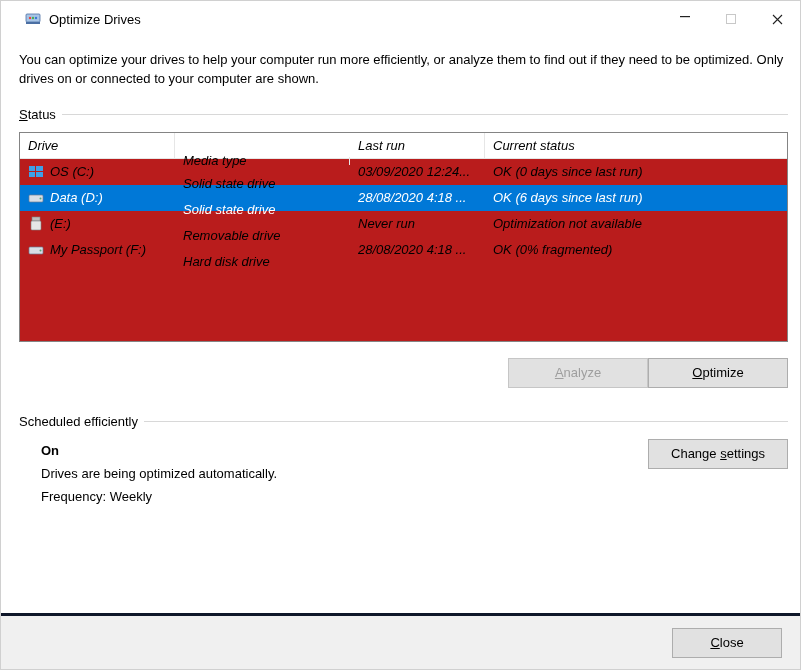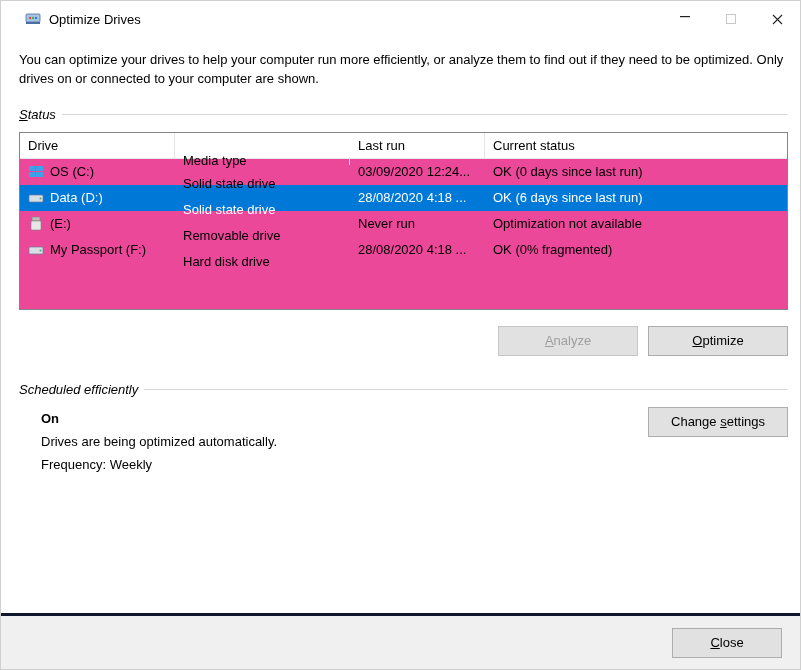--- a/index.html
+++ b/index.html
@@ -43,33 +43,33 @@
   }
   .winbtn.disabled { color:#c8c8c8; cursor:default;}
   .winbtn.minimize { font-size:18px; line-height:0; position:relative; top:-4px;}
   
   .content { padding: 14px 12px 0 18px; }
   .desc { line-height: 1.45; margin-bottom: 18px; font-size:13px;}
   .section-label {
     display:flex; align-items:center;
     margin-bottom: 10px;
     font-size:13px;
-    font-style:italic;
   }
   .section-label .line {
     flex:1; height:1px; background:#d8d8d8; margin-left:6px;
   }
   .mnemonic { text-decoration: underline; }
   
   .listview {
     border:1px solid #848484;
-    height: 178px;
-    background:#ec4899;
+    height: 210px;
+    background:#b91c1c;
     position:relative;
     overflow:hidden;
+    font-style:italic;
   }
   .lv-header {
     display:flex;
     height:26px;
     border-bottom:1px solid #e6e6e6;
     font-size:13px;
     background:#fff;
   }
   .lv-header .col {
     padding: 4px 8px;
@@ -100,21 +100,20 @@
   .drive-icon {
     width:16px; height:16px;
     margin-right:6px;
     flex:0 0 16px;
     display:flex; align-items:center; justify-content:center;
   }
   
   .actions {
     display:flex;
     justify-content:flex-end;
-    gap:10px;
     margin-top:16px;
     margin-bottom:26px;
   }
   .btn {
     min-width:140px;
     height:30px;
     border:1px solid #adadad;
     background:#e1e1e1;
     font-family:inherit;
     font-size:13px;

